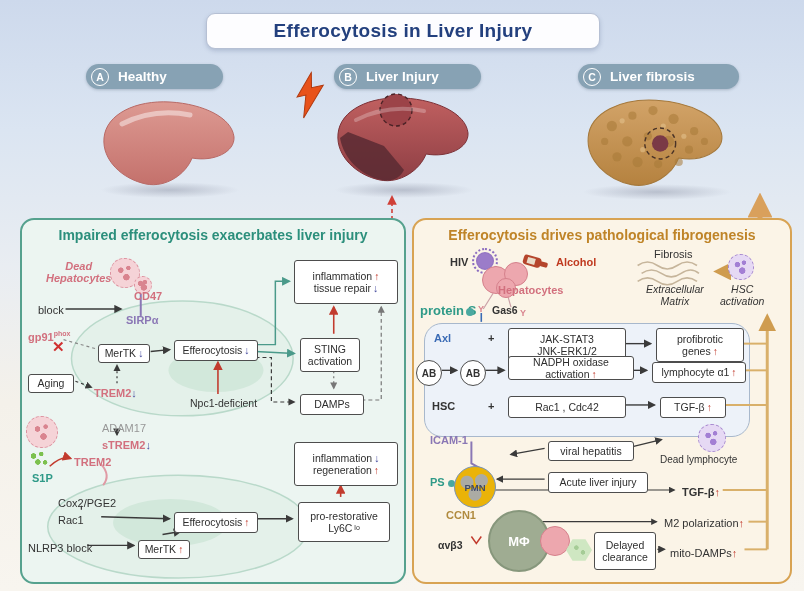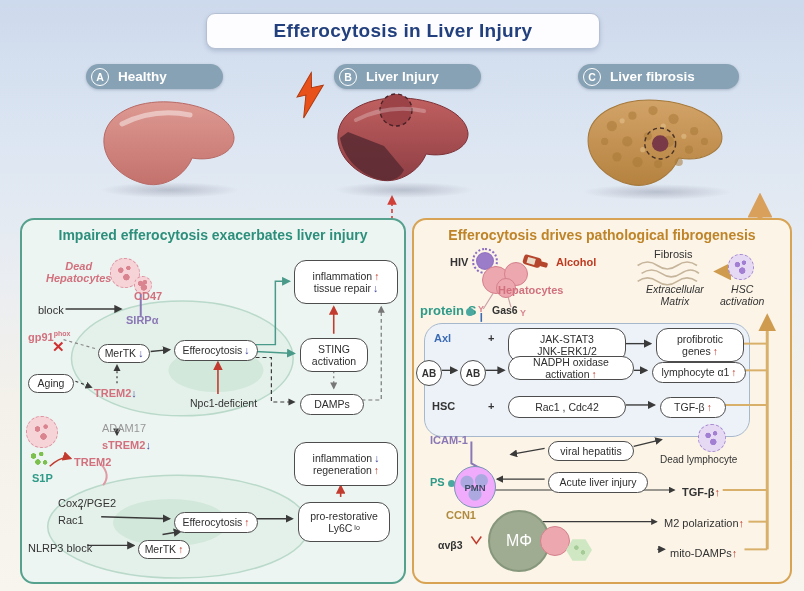--- a/index.html
+++ b/index.html
@@ -44,21 +44,21 @@
   
   .panel{position:absolute;top:218px;height:366px;border-radius:14px;box-sizing:border-box;}
   #panel-left{left:20px;width:386px;background:#ecf5f1;border:2px solid #56a18e;}
   #panel-right{left:412px;width:380px;background:#fbf4e7;border:2px solid #d8a353;}
   .panel-title{position:absolute;left:0;right:0;top:7px;text-align:center;font-size:14px;font-weight:bold;}
   #panel-left .panel-title{color:#2c8f7c;}
   #panel-right .panel-title{color:#bf8428;}
   .arrows{position:absolute;left:0;top:0;width:100%;height:100%;pointer-events:none;}
   
   .box{
-    position:absolute;background:#fff;border:1.1px solid #4d4d4d;border-radius:12px;
+    position:absolute;background:#fff;border:1.1px solid #4d4d4d;border-radius:3px;
     font-size:10.5px;color:#2e2e2e;display:flex;flex-direction:column;
     align-items:center;justify-content:center;line-height:1.15;box-sizing:border-box;padding:1px 2px;
   }
   .boxline{display:flex;gap:2px;align-items:center;justify-content:center;white-space:nowrap;}
   
   .cell-pink{position:absolute;border:1.6px dashed #dd93a0;border-radius:48% 52% 50% 50%;
     background:radial-gradient(circle at 35% 40%,#d9848f 2.5px,transparent 3px),
                radial-gradient(circle at 62% 32%,#d9848f 2px,transparent 2.5px),
                radial-gradient(circle at 55% 65%,#d9848f 3px,transparent 3.5px),#f5d3d7;}
   .cell-purple{position:absolute;border:1.6px dashed #a88ad0;border-radius:48% 52% 50% 50%;
@@ -67,29 +67,29 @@
                radial-gradient(circle at 55% 65%,#a37fd4 3px,transparent 3.5px),#e6d9f4;}
   .hep{position:absolute;background:#eda7ae;border:1.4px solid #d5818c;border-radius:50%;}
   .virus{position:absolute;border-radius:50%;background:radial-gradient(circle,#9b7cc9 55%,#7a58ad);
     outline:2px dotted #8a6bbf;outline-offset:2px;}
   .dots-green{position:absolute;
     background:radial-gradient(circle at 25% 30%,#7cc14e 2.5px,transparent 3px),
                radial-gradient(circle at 60% 20%,#7cc14e 2px,transparent 2.5px),
                radial-gradient(circle at 45% 60%,#7cc14e 2.5px,transparent 3px),
                radial-gradient(circle at 78% 62%,#7cc14e 2px,transparent 2.5px);}
   .dot-teal{position:absolute;background:#4aa8a0;border-radius:50%;}
-  .pmn{position:absolute;border-radius:50%;background:#f0abfc;border:1.6px solid #7a94b5;
+  .pmn{position:absolute;border-radius:50%;background:#eab308;border:1.6px solid #7a94b5;
     display:flex;align-items:center;justify-content:center;font-size:9.5px;font-weight:bold;color:#3f4a66;}
   .pmn .lobes{position:absolute;inset:0;border-radius:50%;opacity:.75;
     background:radial-gradient(circle at 30% 38%,#96a9d9 6px,transparent 7px),
                radial-gradient(circle at 66% 34%,#96a9d9 6px,transparent 7px),
                radial-gradient(circle at 50% 68%,#96a9d9 6px,transparent 7px);}
   .pmn .tag{position:relative;}
   .mphi{position:absolute;border-radius:50%;background:#9fac92;border:2px solid #87977c;
-    display:flex;align-items:center;justify-content:center;color:#fff;font-weight:normal;font-size:16px;}
+    display:flex;align-items:center;justify-content:center;color:#fff;font-weight:bold;font-size:13px;}
   .hex{position:absolute;clip-path:polygon(25% 5%,75% 5%,100% 50%,75% 95%,25% 95%,0% 50%);
     background:radial-gradient(circle at 40% 40%,#a5cc96 2px,transparent 2.5px),
                radial-gradient(circle at 65% 60%,#a5cc96 2px,transparent 2.5px),#cfe7c2;}
   .container-rows{position:absolute;background:#edf2f9;border:1.5px solid #a8b8cc;border-radius:18px;}
   .ab-circ{position:absolute;width:24px;height:24px;border-radius:50%;background:#fff;border:1.2px solid #4d4d4d;
     display:flex;align-items:center;justify-content:center;font-size:10px;font-weight:bold;color:#333;}
   .redx{position:absolute;color:#d03030;font-size:15px;font-weight:bold;}
   .gly{font-size:9px;color:#d9848f;font-weight:bold;position:absolute;}
 </style>
 </head>
@@ -306,21 +306,21 @@
     <div class="box" style="left:272px;top:40px;width:104px;height:44px;">
       <div class="boxline">
           <span>inflammation</span>
           <span class="up">↑</span>
         </div>
       <div class="boxline">
           <span>tissue repair</span>
           <span class="down">↓</span>
         </div>
     </div>
-    <div class="box" style="left:278px;top:118px;width:68px;height:34px;">
+    <div class="box" style="left:278px;top:118px;width:60px;height:34px;">
       <div class="boxline">
           <span>STING</span>
         </div>
       <div class="boxline">
           <span>activation</span>
         </div>
     </div>
     <div class="box" style="left:278px;top:174px;width:64px;height:21px;">
       <div class="boxline">
           <span>DAMPs</span>
@@ -495,20 +495,28 @@
 
     <span class="lbl olive-t" style="left:32px;top:289px;">CCN1</span>
     <span class="lbl" style="left:250px;top:297px;"><span>M2 polarization</span><span class="up">↑</span></span>
 
     <span class="lbl" style="left:24px;top:320px;font-size:10.5px;font-weight:bold;">αvβ3</span>
     <div class="mphi" style="left:74px;top:290px;width:58px;height:58px;">
       <span>MΦ</span>
     </div>
     <div class="hep" style="left:126px;top:306px;width:28px;height:28px;"></div>
     <div class="hex" style="left:152px;top:318px;width:26px;height:24px;"></div>
+    <div class="box" style="left:180px;top:312px;width:62px;height:38px;">
+      <div class="boxline">
+          <span>Delayed</span>
+        </div>
+      <div class="boxline">
+          <span>clearance</span>
+        </div>
+    </div>
     <span class="lbl" style="left:256px;top:327px;"><span>mito-DAMPs</span><span class="up">↑</span></span>
 
     <span class="lbl" style="left:240px;top:28px;">Fibrosis</span>
     <div class="lbl lbl2" style="left:232px;top:64px;font-size:10.5px;">
       <span class="line">Extracellular</span>
       <span class="line">Matrix</span>
     </div>
     <div class="cell-purple" style="left:314px;top:34px;width:24px;height:24px;"></div>
     <div class="lbl lbl2" style="left:306px;top:64px;font-size:10.5px;">
       <span class="line">HSC</span>

